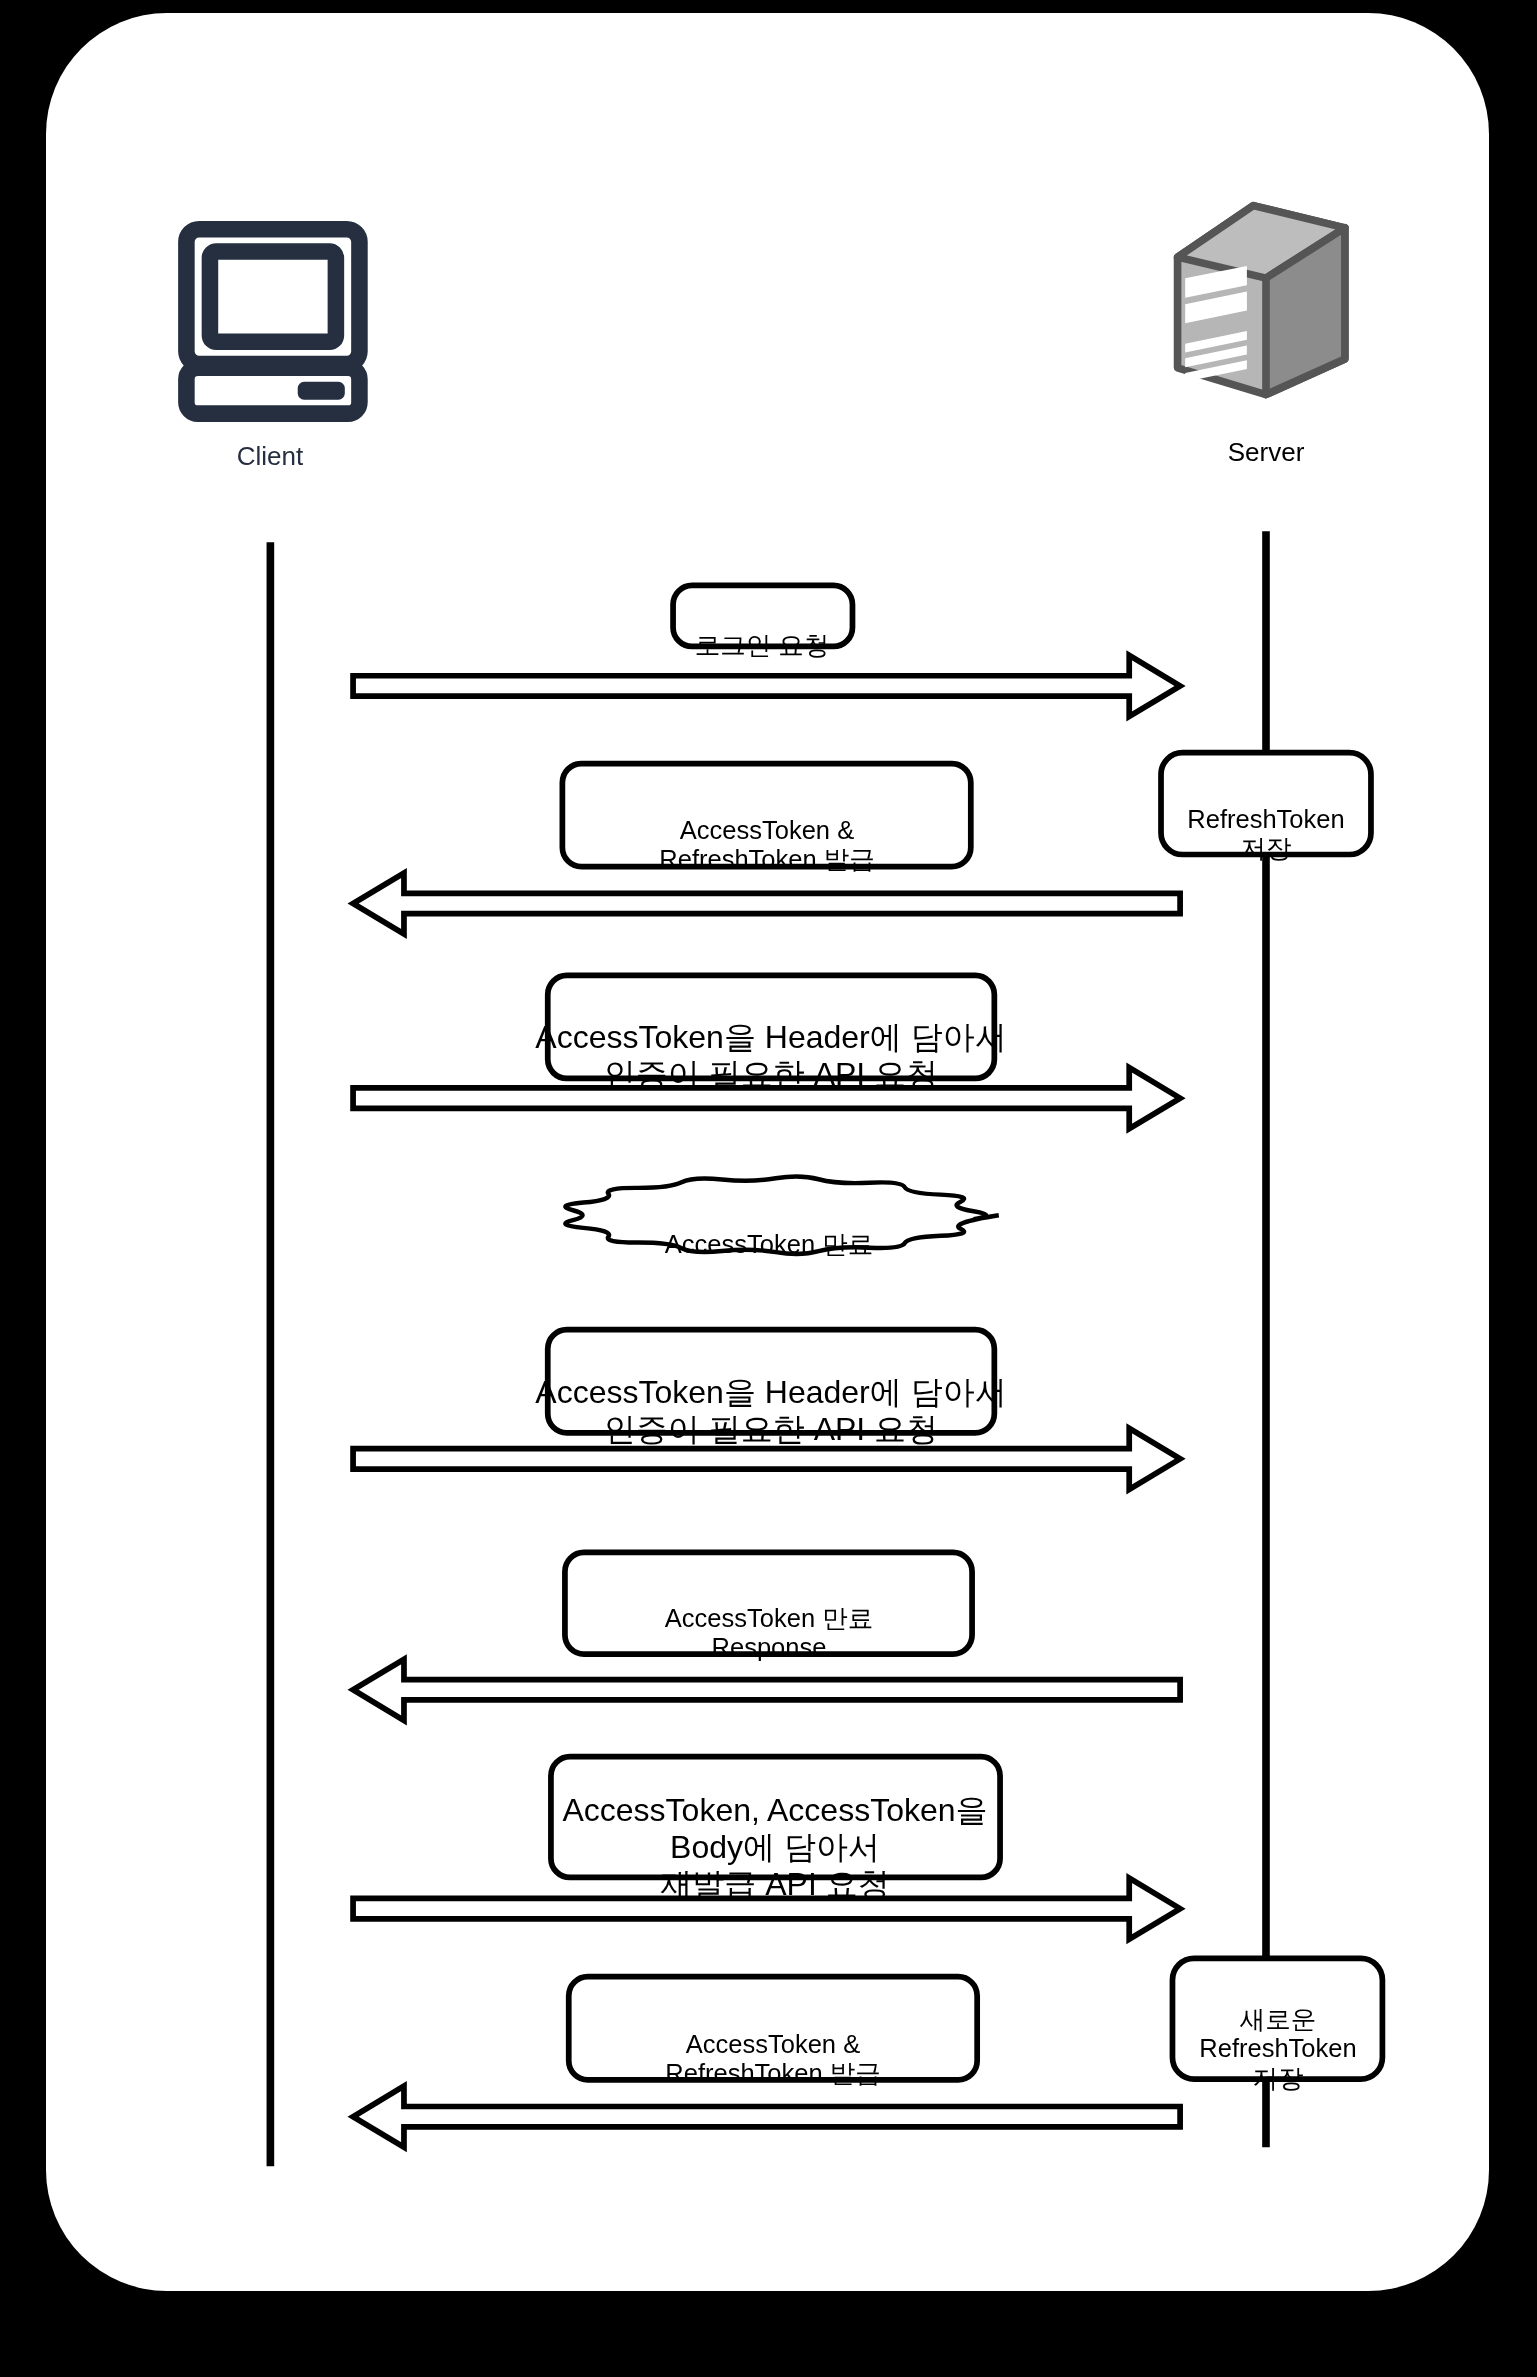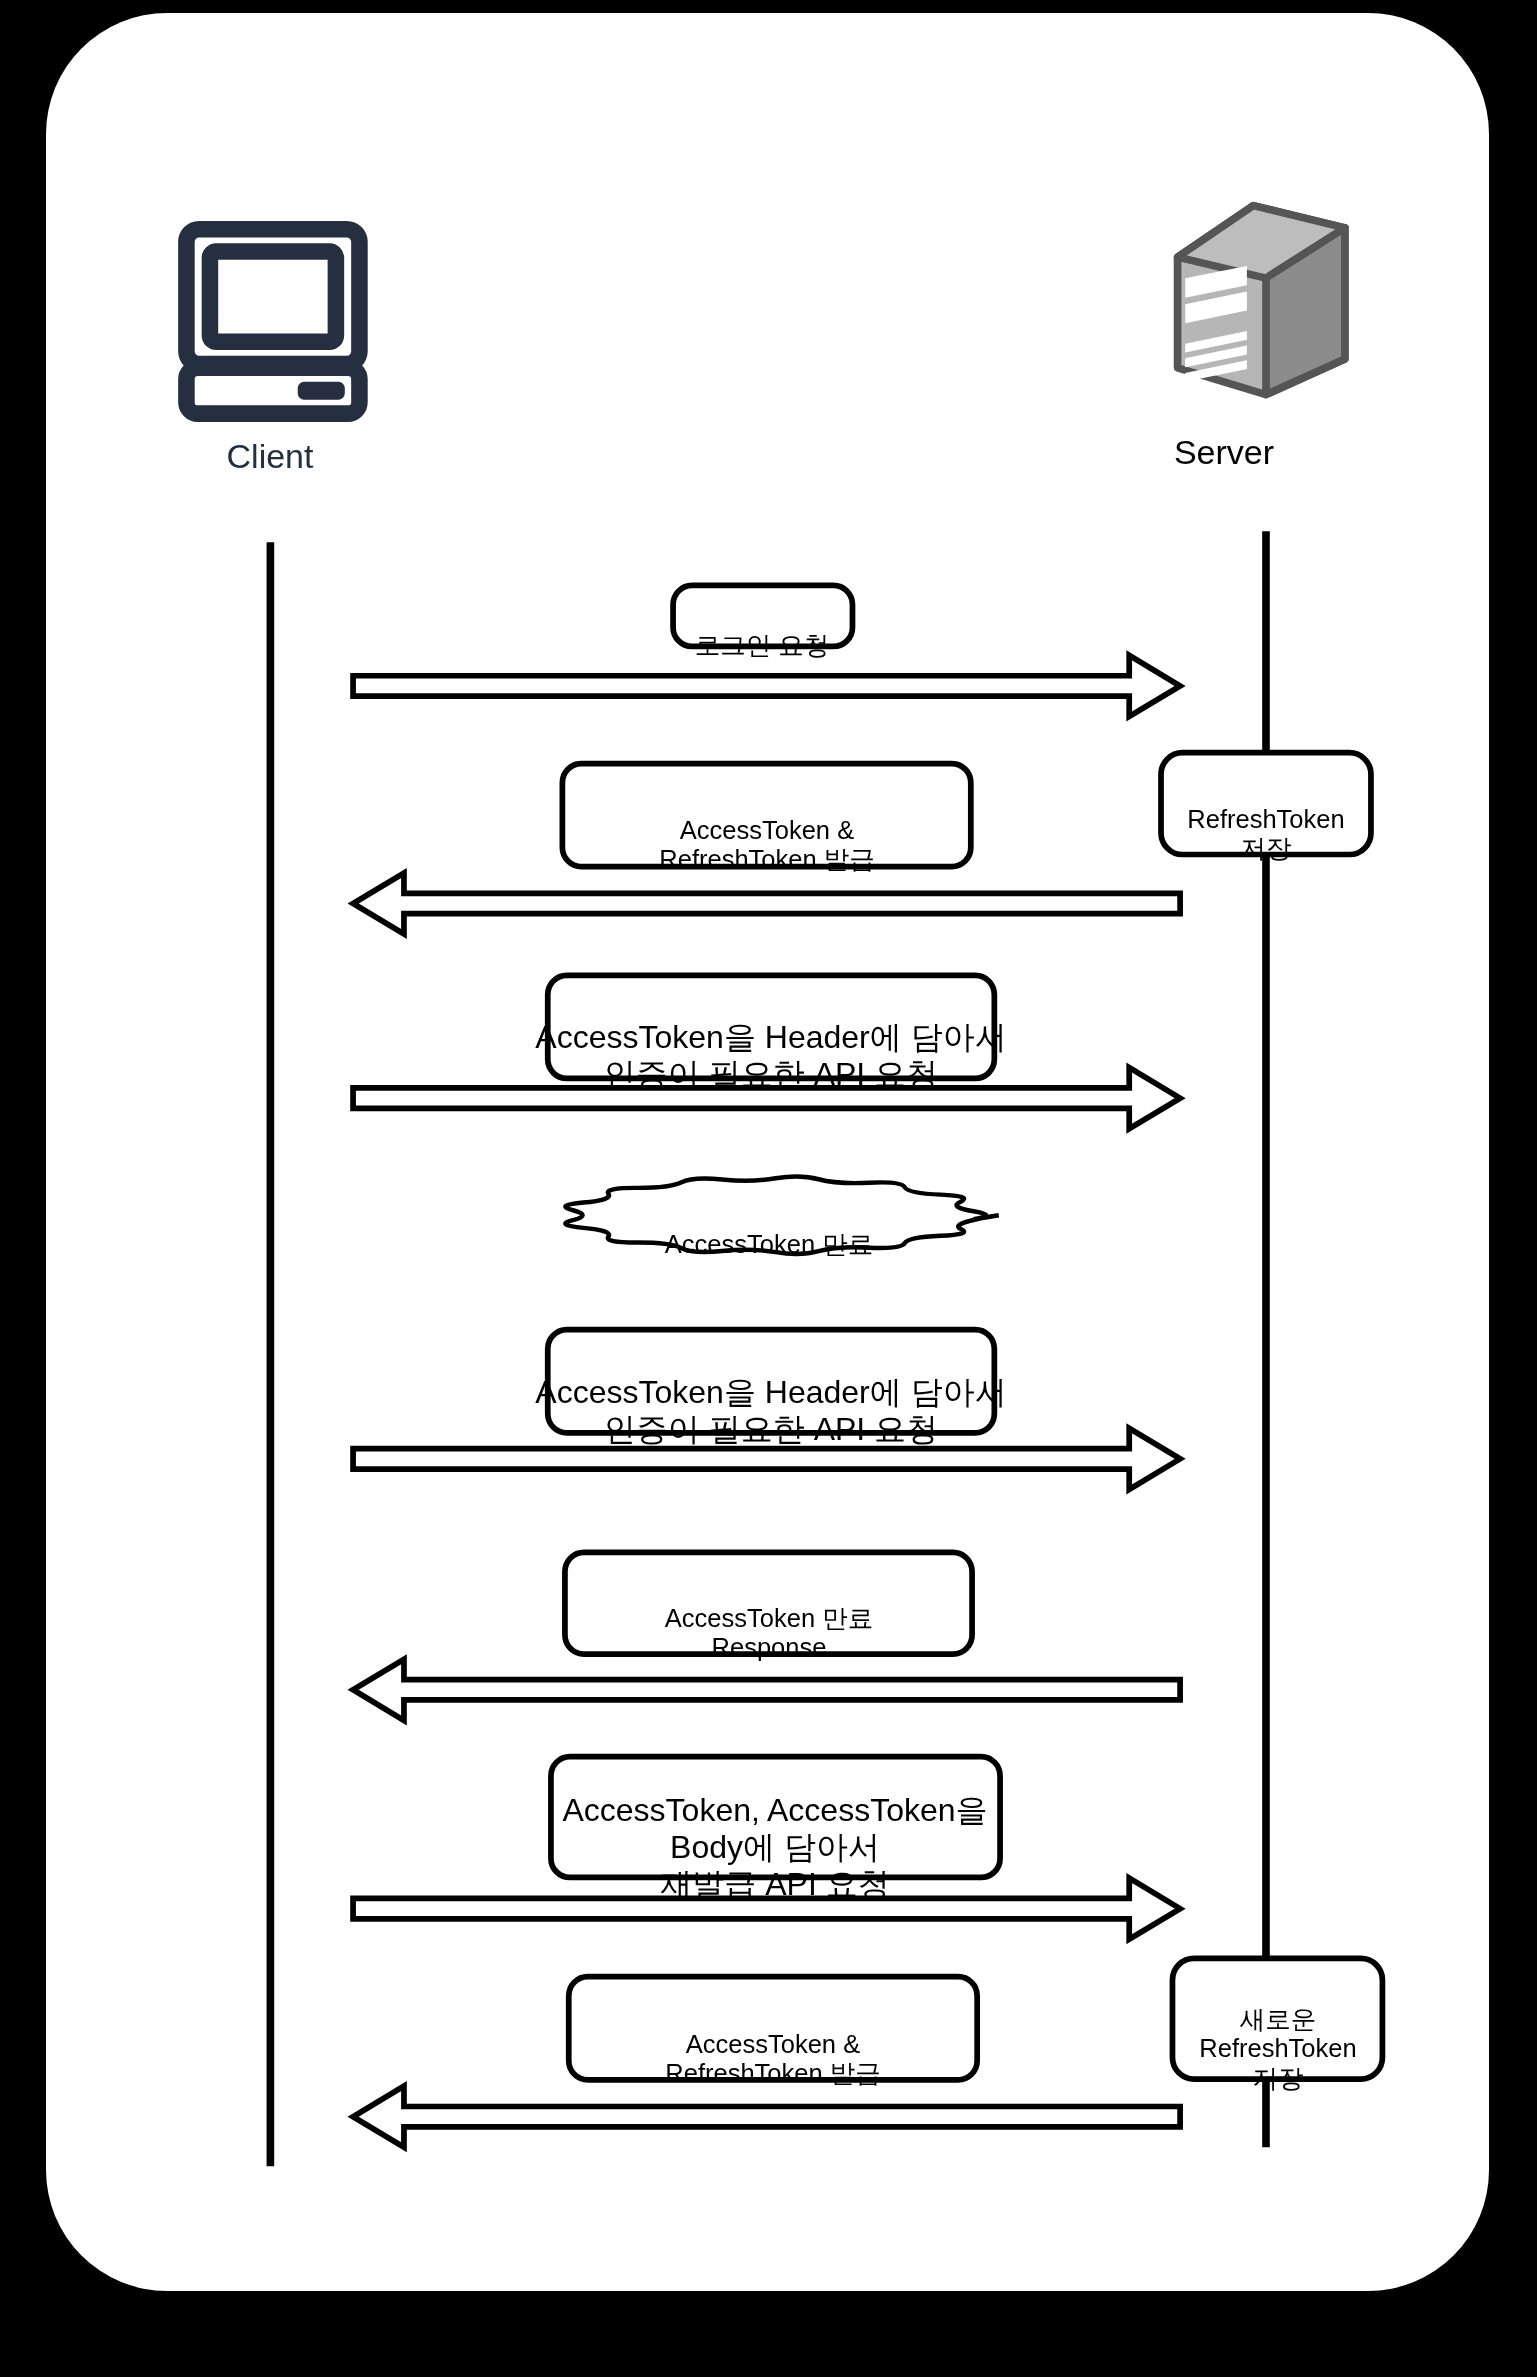--- a/index.html
+++ b/index.html
@@ -6,21 +6,21 @@
   body{
     width:1537px;height:2377px;position:relative;overflow:hidden;
     font-family:"Liberation Sans","DejaVu Sans",sans-serif;
   }
   #canvas{
     position:absolute;left:46px;top:12.7px;width:1443px;height:2278px;
     background:#ffffff;border-radius:121px;overflow:hidden;
   }
   #svg{position:absolute;left:0;top:0;width:1537px;height:2377px;}
   .lbl{
-    position:absolute;color:#252f3f;font-size:34px;line-height:1.05;
+    position:absolute;color:#252f3f;font-size:26px;line-height:1.05;
     white-space:pre;transform:translate(-50%,-50%);
   }
   .lbl.black{color:#000;}
   .boxtext{
     position:absolute;color:#000;font-size:25.5px;line-height:1.15;
     text-align:center;white-space:pre;transform:translate(-50%,-50%);margin-top:30px;
   }
   .boxtext.sm{font-size:32px;}
 </style>
 </head>
@@ -68,21 +68,21 @@
         <rect x="866" y="2761" width="706" height="190" rx="30" ry="30" fill="#fff" stroke="#000" stroke-width="9"></rect>
         <polygon points="555,2984 1775,2984 1775,2952 1855,3000 1775,3048 1775,3016 555,3016" fill="#fff" stroke="#000" stroke-width="9" stroke-linejoin="miter"></polygon>
         <rect x="894" y="3107" width="642" height="162" rx="30" ry="30" fill="#fff" stroke="#000" stroke-width="9"></rect>
         <polygon points="1855,3311 635,3311 635,3279 555,3327 635,3375 635,3343 1855,3343" fill="#fff" stroke="#000" stroke-width="9" stroke-linejoin="miter"></polygon>
         <rect x="1825" y="1183" width="330" height="160" rx="34" ry="34" fill="#fff" stroke="#000" stroke-width="9"></rect>
         <rect x="1843" y="3078" width="330" height="190" rx="34" ry="34" fill="#fff" stroke="#000" stroke-width="9"></rect>
       </g>
   </svg>
 
   <div class="lbl" style="left:270px;top:457px;">Client</div>
-  <div class="lbl black" style="left:1224px;top:453px;">Server</div>
+  <div class="lbl black" style="left:1266px;top:453px;">Server</div>
 
   <div id="text-layer">
       <div class="boxtext" style="left: 762px; top: 616px;">로그인 요청</div>
       <div class="boxtext" style="left: 767px; top: 815px;">AccessToken &amp;
 RefreshToken 발급</div>
       <div class="boxtext sm" style="left: 771px; top: 1026px;">AccessToken을 Header에 담아서
 인증이 필요한 API 요청</div>
       <div class="boxtext" style="left: 769px; top: 1215px;">AccessToken 만료</div>
       <div class="boxtext sm" style="left: 771px; top: 1381px;">AccessToken을 Header에 담아서
 인증이 필요한 API 요청</div>

